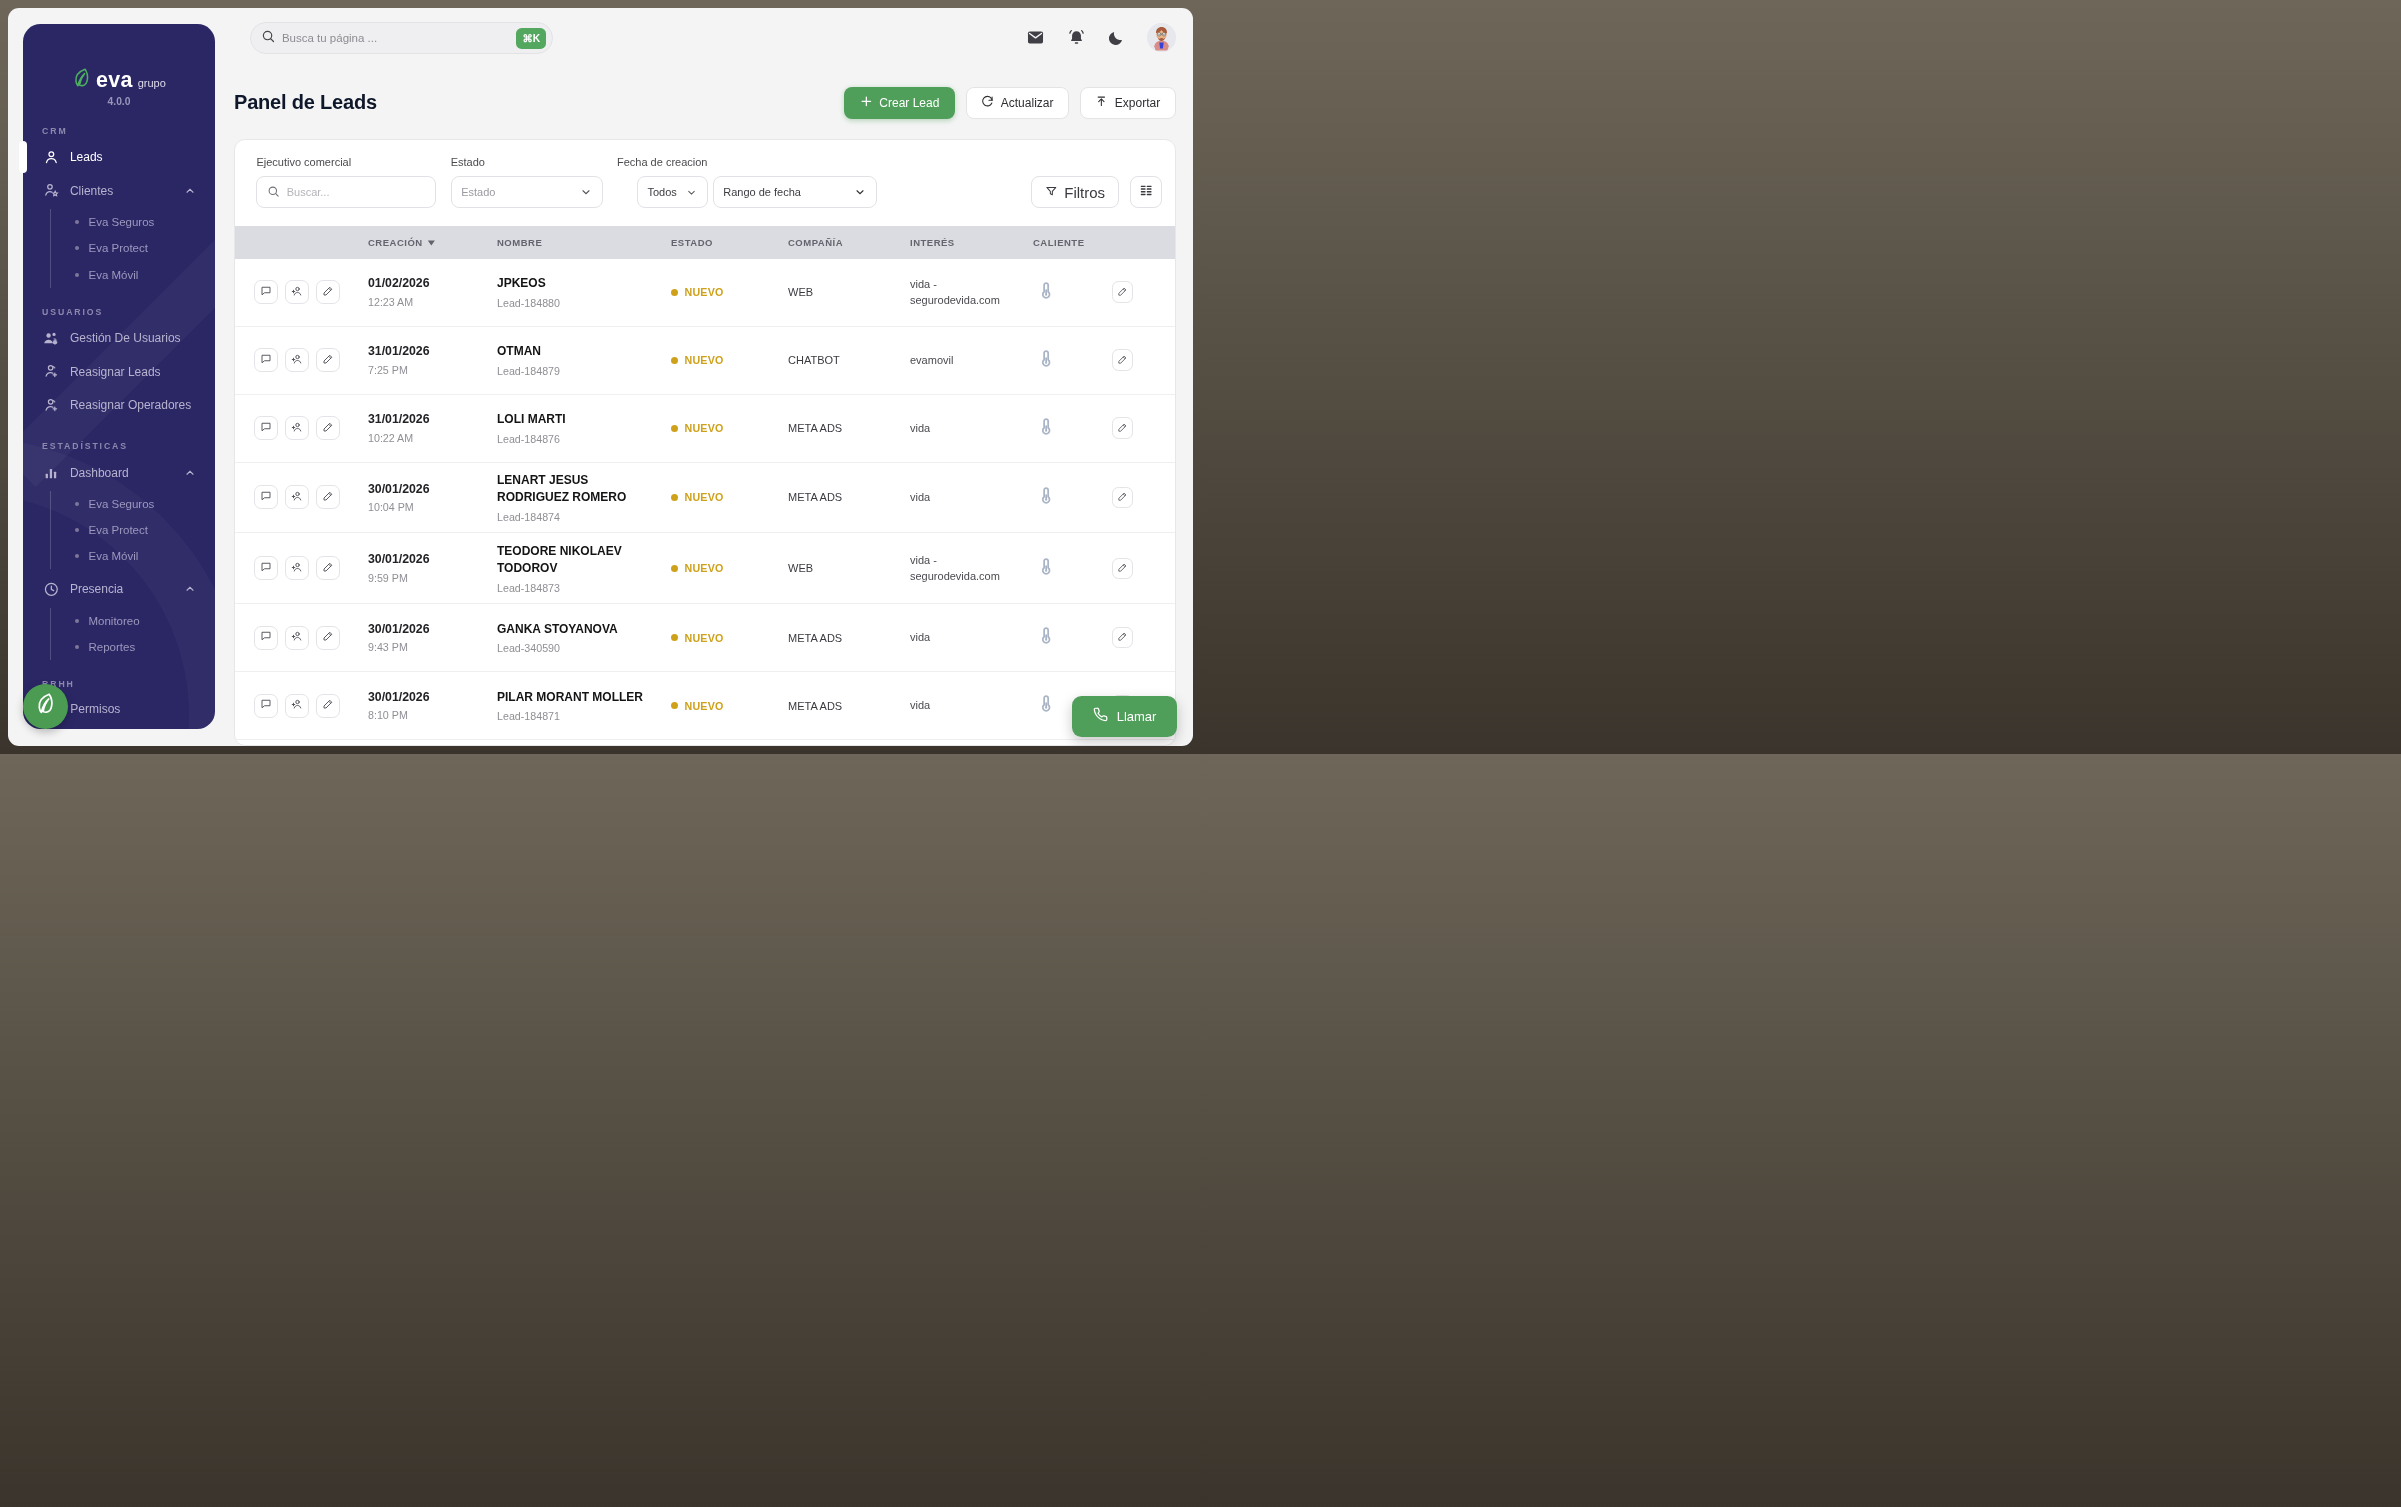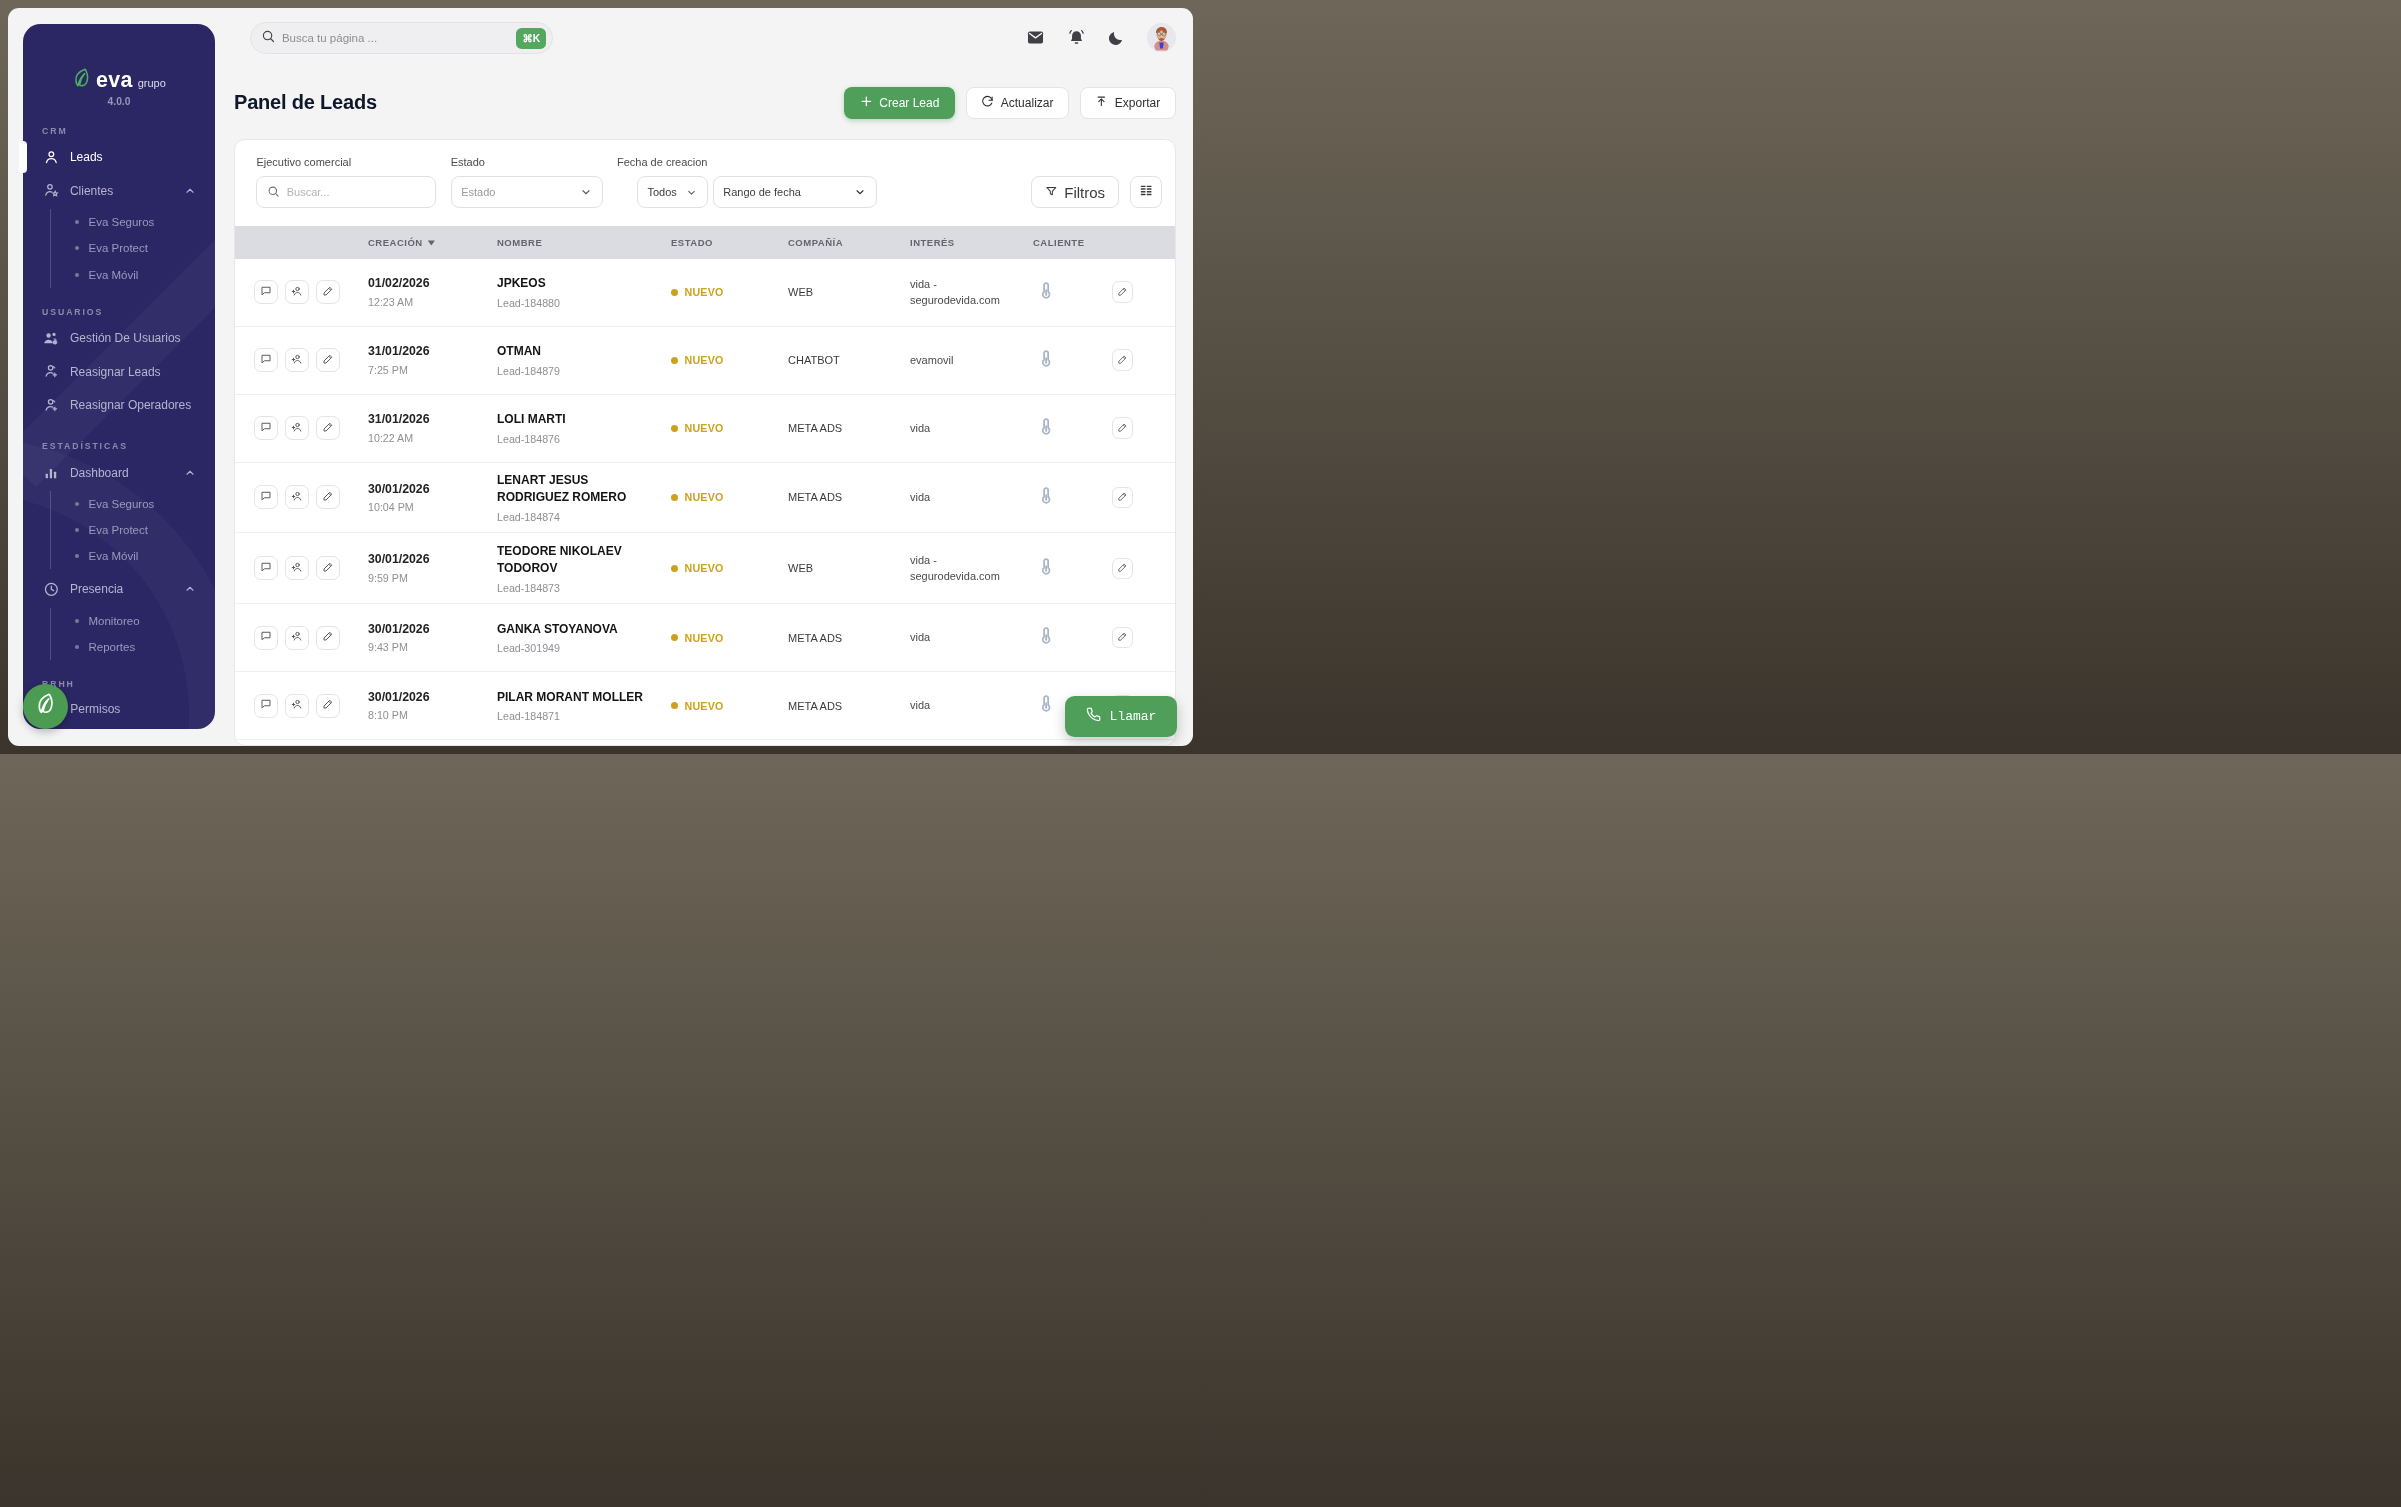--- a/index.html
+++ b/index.html
@@ -89,21 +89,21 @@
   .cell-name .n1 { font-size:12px; font-weight:bold; color:#141416; line-height:1.45; }
   .cell-name .n2 { font-size:10.7px; color:#8f8f96; margin-top:4px; }
   .cell-status { display:flex; align-items:center; gap:6.4px; font-size:10.7px; font-weight:bold; color:#cfa11b; letter-spacing:0.2px; }
   .cell-status .sdot { width:7.1px; height:7.1px; border-radius:50%; background:#cfa11b; }
   .cell-company { font-size:11px; color:#3a3a40; }
   .cell-interest { font-size:11px; color:#4a4a50; padding-right:14.3px; line-height:1.5; }
   .cell-thermo { padding-left:6.4px; }
   .cell-edit { display:flex; }
   .edit-btn { width:21.4px; height:21.4px; border:0.8px solid #e4e4e8; border-radius:6.4px; background:#fff; display:flex; align-items:center; justify-content:center; cursor:pointer; }
   
-  .call-fab { position:absolute; right:16px; bottom:9.5px; height:41px; background:#4f9f5a; color:#fff; border-radius:9.5px; display:flex; align-items:center; gap:8.7px; padding:0 20.6px; font-size:13px; box-shadow:0 4.8px 12.7px rgba(0,0,0,0.22); cursor:pointer; z-index:40;font-family:Liberation Mono, monospace; }
+  .call-fab { position:absolute; right:16px; bottom:9.5px; height:41px; background:#4f9f5a; color:#fff; border-radius:9.5px; display:flex; align-items:center; gap:8.7px; padding:0 20.6px; font-size:13px; box-shadow:0 4.8px 12.7px rgba(0,0,0,0.22); cursor:pointer; z-index:40; }
 </style>
 </head>
 <body>
 
 <div class="window">
 
   <aside class="sidebar">
     <div class="sidebar-deco">
       <div class="deco-chev"></div>
       <div class="deco-arc"></div>
@@ -725,21 +725,21 @@
                     <line x1="13.5" y1="6.5" x2="17.5" y2="10.5"></line>
                   </svg></span>
       </button>
     </div>
     <div class="cell-date">
       <div class="d1">30/01/2026</div>
       <div class="d2">9:43 PM</div>
     </div>
     <div class="cell-name">
       <div class="n1">GANKA STOYANOVA</div>
-      <div class="n2">Lead-301949</div>
+      <div class="n2">Lead-340590</div>
     </div>
     <div class="cell-status">
       <span class="sdot"></span>
       <span>NUEVO</span>
     </div>
     <div class="cell-company">META ADS</div>
     <div class="cell-interest">vida</div>
     <div class="cell-thermo">
       <span><svg width="14.3" height="17.5" viewBox="0 0 20 26" fill="none" stroke="#a9b4c6" stroke-width="2.6" stroke-linecap="round">
                   <path d="M7 4.5a3 3 0 0 1 6 0v10a5 5 0 1 1-6 0z"></path>

